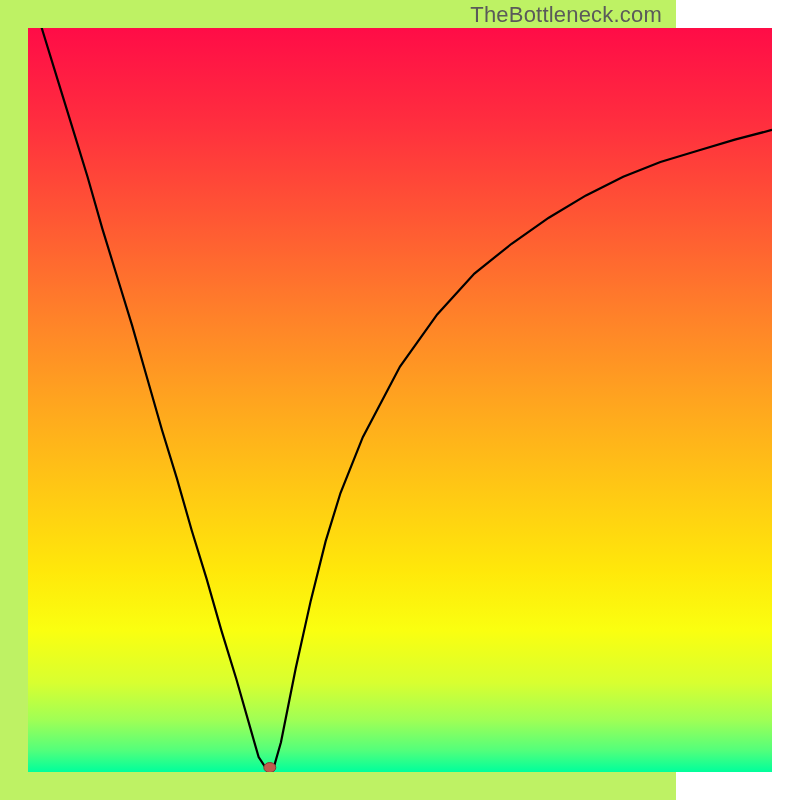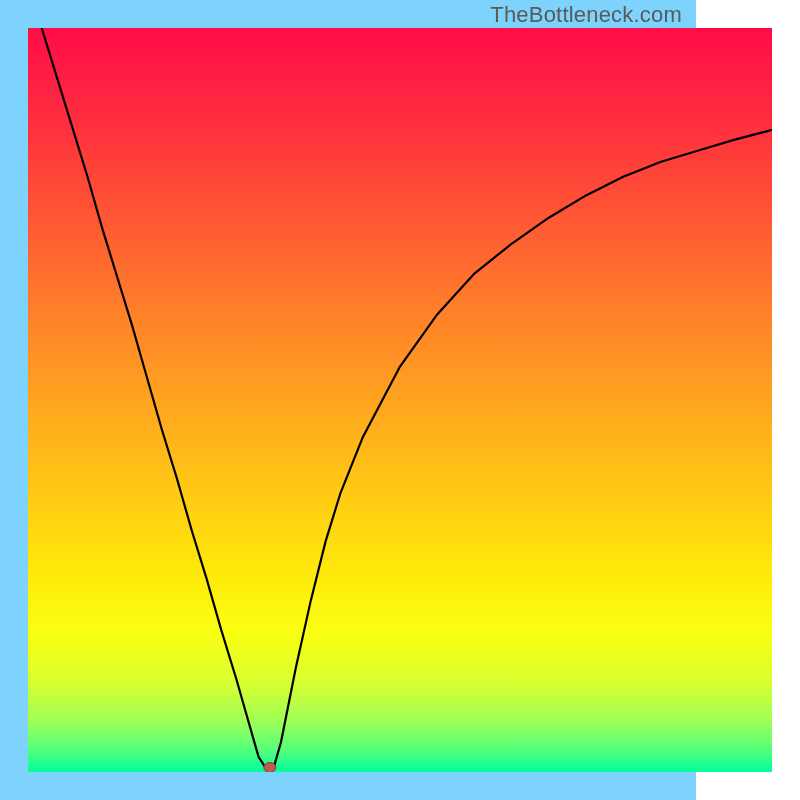--- a/index.html
+++ b/index.html
@@ -7,22 +7,21 @@
     padding: 0;
     width: 800px;
     height: 800px;
     background: #ffffff;
     font-family: Arial, Helvetica, sans-serif;
   }
   .frame {
     position: relative;
     width: 676px;
     height: 800px;
-    background: #7dd3fc;
-    padding-left: 20px;
+    background: #bef264;
   }
   .watermark {
     position: absolute;
     top: 2px;
     right: 14px;
     color: #5a5a5a;
     font-size: 22px;
     font-weight: 500;
     letter-spacing: 0.2px;
     z-index: 5;

